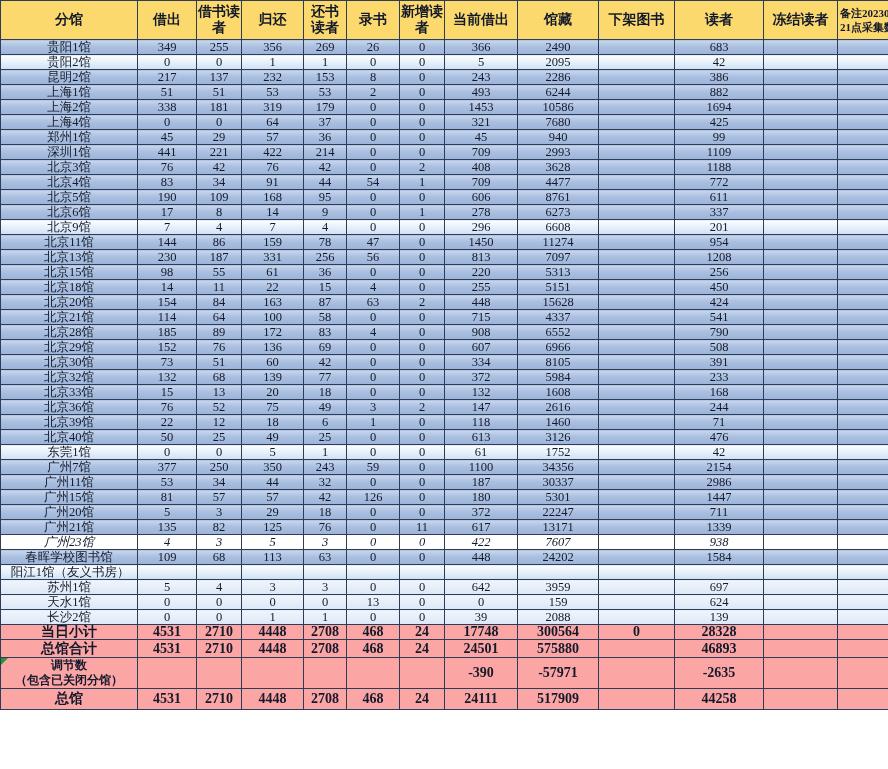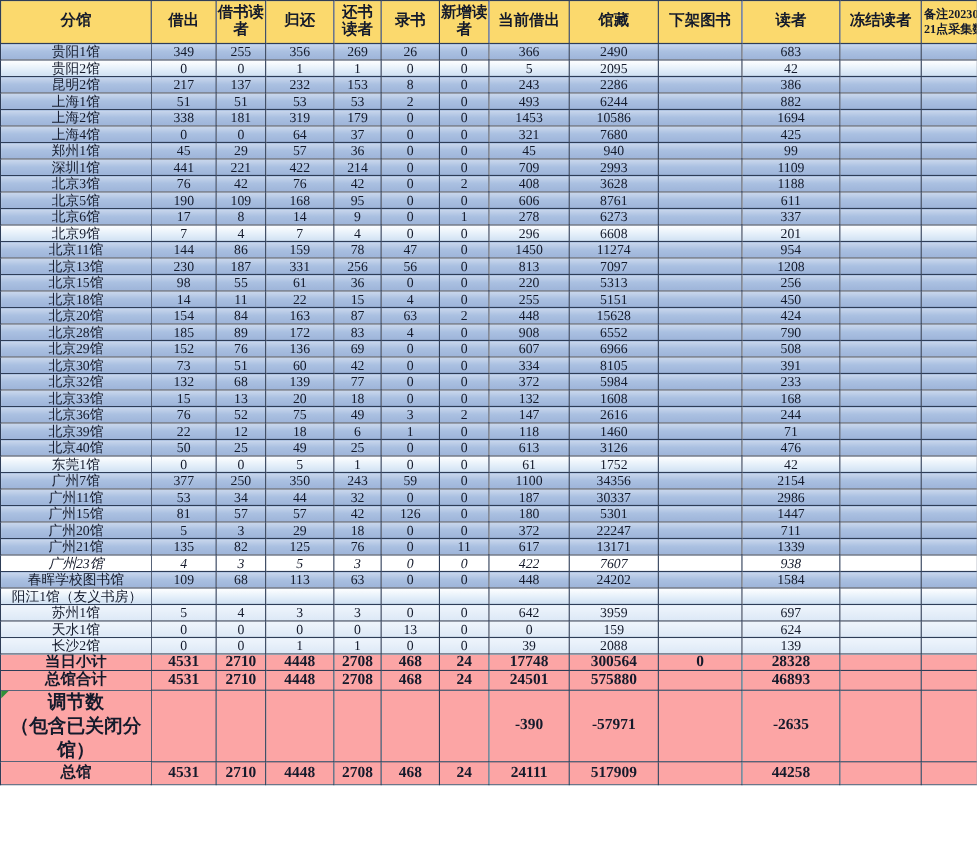--- a/index.html
+++ b/index.html
@@ -19,21 +19,21 @@
   tr.r-pale td{background:linear-gradient(180deg,#eff5fc 0%,#dce8f6 100%);}
   tr.r-white td{background:#ffffff;font-style:italic;}
   td.name{position:relative;}
   td.name.left{text-align:center;padding-left:2px;}
   tr.r-sum1,tr.r-sum2,tr.r-sum3,tr.r-sum4{font-weight:bold;}
   tr.r-sum1 td,tr.r-sum2 td,tr.r-sum3 td,tr.r-sum4 td{background:#fca5a5;font-size:14px;font-weight:bold;}
   tr.r-sum1{height:15px;}
   tr.r-sum2{height:18px;margin-left:16px;}
   tr.r-sum3{height:31px;}
   tr.r-sum4{height:21px;}
-  tr.r-sum3 td.name{font-size:17px;line-height:1.25;white-space:normal;}
+  tr.r-sum3 td.name{font-size:12px;line-height:1.25;white-space:normal;}
   .nline{display:block;}
   .marker{position:absolute;left:0;top:0;width:0;height:0;
           border-top:7px solid #2f8f3a;border-right:7px solid transparent;}
 </style>
 </head>
 <body>
 
 <table>
   <colgroup>
     <col style="width:137px">
@@ -200,20 +200,35 @@
         <td>0</td>
         <td>2</td>
         <td>408</td>
         <td>3628</td>
         <td></td>
         <td>1188</td>
         <td></td>
         <td></td>
       </tr>
       <tr class="r-data r-dark">
+        <td class="name">北京4馆</td>
+        <td>83</td>
+        <td>34</td>
+        <td>91</td>
+        <td>44</td>
+        <td>54</td>
+        <td>1</td>
+        <td>709</td>
+        <td>4477</td>
+        <td></td>
+        <td>772</td>
+        <td></td>
+        <td></td>
+      </tr>
+      <tr class="r-data r-dark">
         <td class="name">北京5馆</td>
         <td>190</td>
         <td>109</td>
         <td>168</td>
         <td>95</td>
         <td>0</td>
         <td>0</td>
         <td>606</td>
         <td>8761</td>
         <td></td>
@@ -316,20 +331,35 @@
         <td>154</td>
         <td>84</td>
         <td>163</td>
         <td>87</td>
         <td>63</td>
         <td>2</td>
         <td>448</td>
         <td>15628</td>
         <td></td>
         <td>424</td>
+        <td></td>
+        <td></td>
+      </tr>
+      <tr class="r-data r-dark">
+        <td class="name">北京21馆</td>
+        <td>114</td>
+        <td>64</td>
+        <td>100</td>
+        <td>58</td>
+        <td>0</td>
+        <td>0</td>
+        <td>715</td>
+        <td>4337</td>
+        <td></td>
+        <td>541</td>
         <td></td>
         <td></td>
       </tr>
       <tr class="r-data r-dark">
         <td class="name">北京28馆</td>
         <td>185</td>
         <td>89</td>
         <td>172</td>
         <td>83</td>
         <td>4</td>

